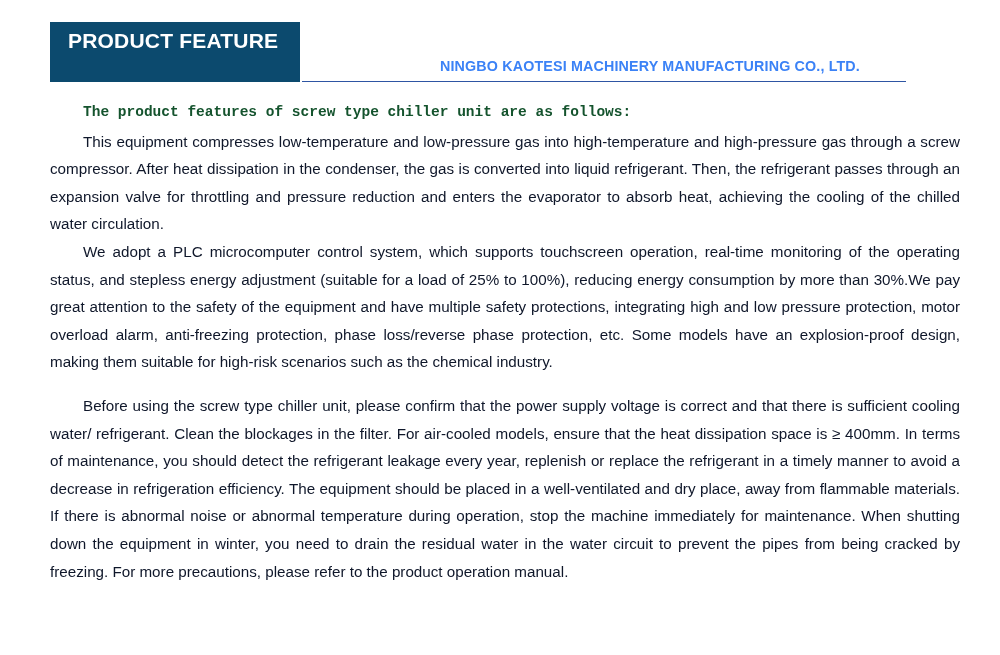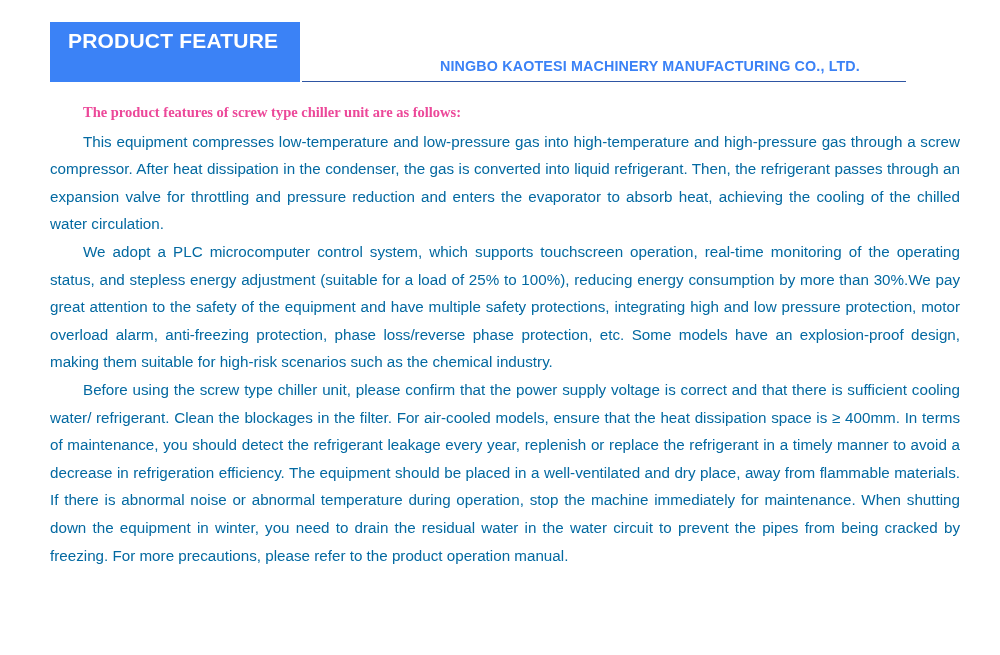--- a/index.html
+++ b/index.html
@@ -27,21 +27,21 @@
     top: 0;
     width: 1000px;
     height: 92px;
   }
   .title-banner {
     position: absolute;
     left: 50px;
     top: 22px;
     width: 250px;
     height: 60px;
-    background: #3b82f6;
+    background: #0c4a6e;
     box-sizing: border-box;
     padding: 7px 0 0 18px;
   }
   .title-line {
     color: #ffffff;
     font-family: "Liberation Sans", sans-serif;
     font-weight: bold;
     font-size: 21px;
     line-height: 23px;
     letter-spacing: 0.2px;
@@ -68,41 +68,42 @@
   }
 
   
   .content {
     position: absolute;
     left: 50px;
     top: 99px;
     width: 910px;
   }
   .lead-heading {
-    font-family: Liberation Serif, serif;
+    font-family: Liberation Mono, monospace;
     font-weight: bold;
     font-size: 14.5px;
-    color: #ec4899;
+    color: #14532d;
     line-height: 27.6px;
     text-indent: 33px;
     margin: 0 0 1px 0;
   }
   .para {
     font-family: "Liberation Sans", sans-serif;
     font-size: 15.2px;
-    color: #0369a1;
+    color: #0f172a;
     line-height: 27.6px;
     text-align: justify;
     text-indent: 33px;
     margin: 0;
     -webkit-hyphens: none;
     hyphens: none;
   }
   .para:last-child {
     text-align-last: left;
+    margin-top: 16px;
   }
 </style>
 </head>
 <body>
 
 <div class="page">
 
   <div class="header">
 
     <div class="title-banner">

